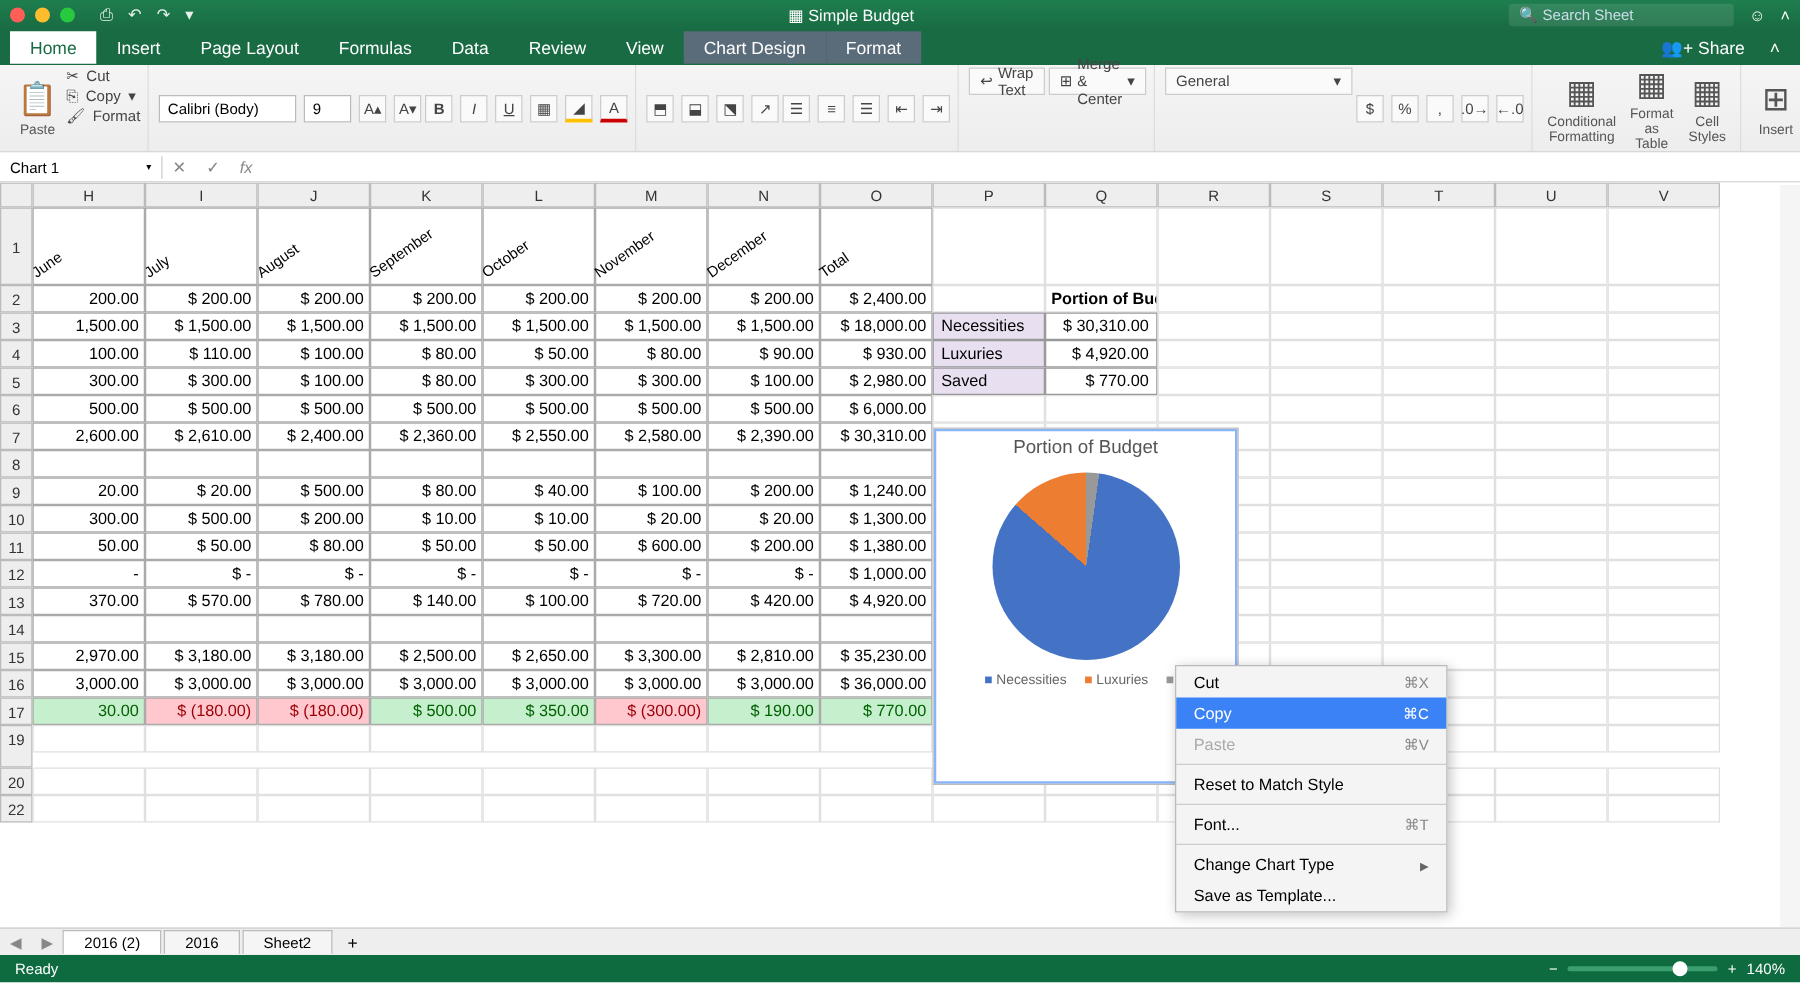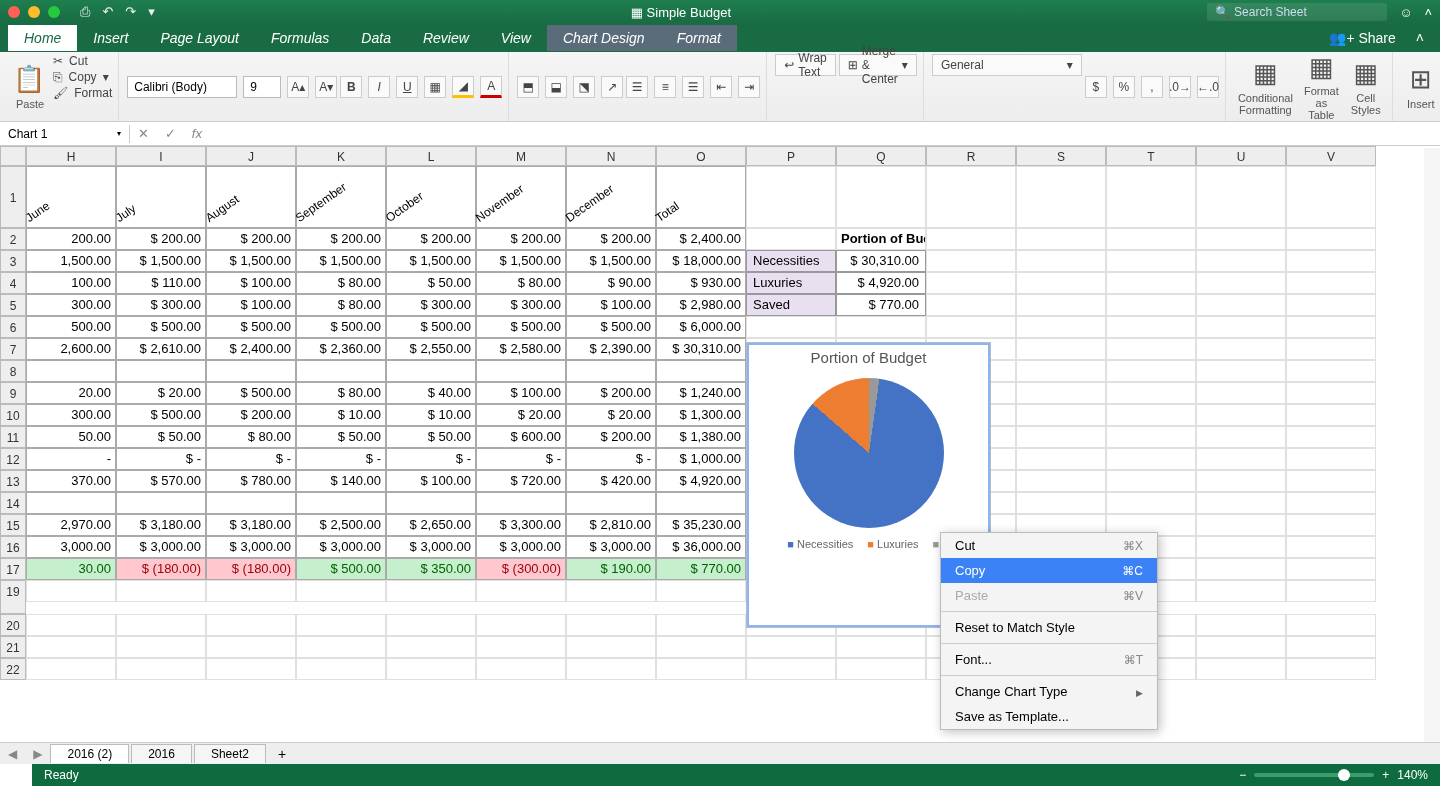--- a/index.html
+++ b/index.html
@@ -10,21 +10,21 @@
 .traffic-lights { display:flex; gap:8px; }
 .traffic-lights span { width:12px; height:12px; border-radius:50%; display:inline-block; }
 .tl-red { background:#ff5f56; } .tl-yellow { background:#ffbd2e; } .tl-green { background:#27c93f; }
 .titlebar .qat { margin-left:20px; display:flex; gap:12px; opacity:.9; }
 .titlebar .title { flex:1; text-align:center; font-size:13px; }
 .titlebar .search { background:rgba(255,255,255,.1); border-radius:3px; padding:2px 8px; font-size:12px; color:#cde; width:180px; display:flex; align-items:center; gap:4px;}
 .titlebar .right { display:flex; gap:12px; align-items:center; }
 
 
 .tabrow { background:#196b43; height:28px; display:flex; align-items:center; padding:0 8px; color:#fff; font-size:14px; }
-.tabrow .tab { padding:5px 16px; cursor:pointer;font-style:italic; }
+.tabrow .tab { padding:5px 16px; cursor:pointer; }
 .tabrow .tab.active { background:#fff; color:#196b43; }
 .tabrow .tab.context { background:#5a6b7a; color:#fff; }
 .tabrow .spacer { flex:1; }
 .tabrow .share { padding:5px 12px; font-size:14px; }
 
 
 .ribbon { background:linear-gradient(#f5f5f5,#ededed); height:70px; border-bottom:1px solid #ccc; display:flex; align-items:center; padding:0 4px; font-size:12px; color:#444; gap:2px;}
 .ribgrp { display:flex; flex-direction:row; justify-content:center; padding:2px 6px; border-right:1px solid #ddd; height:100%; gap:3px;}
 .ribgrp .row { display:flex; align-items:center; gap:6px; }
 .ribgrp.big { flex-direction:row; }
@@ -76,21 +76,21 @@
 .ctxmenu .arrow::after { content:"▶"; font-size:9px; color:#666; }
 
 
 .sheettabs { height:22px; background:#eee; border-top:1px solid #ccc; display:flex; align-items:center; font-size:12px; position:absolute; bottom:22px; left:0; right:0;}
 .sheettabs .nav { padding:0 8px; color:#888; cursor:pointer; }
 .sheettabs .stab { padding:2px 16px; border:1px solid #bbb; border-bottom:none; background:#f5f5f5; margin-right:2px; cursor:pointer;}
 .sheettabs .stab.active { background:#fff; }
 .sheettabs .add { padding:0 10px; font-size:14px; cursor:pointer;}
 
 
-.statusbar { height:22px; background:#0e6b3f; color:#fff; display:flex; align-items:center; padding:0 12px; font-size:12px; position:absolute; bottom:0; left:0; right:0;margin-left:32px;}
+.statusbar { height:22px; background:#0e6b3f; color:#fff; display:flex; align-items:center; padding:0 12px; font-size:12px; position:absolute; bottom:0; left:0; right:0;}
 .statusbar .spacer { flex:1;}
 .statusbar .zoom { display:flex; align-items:center; gap:8px;}
 .statusbar .slider { width:120px; height:4px; background:#3a9e6f; position:relative; border-radius:2px;}
 .statusbar .slider::after { content:""; position:absolute; left:70%; top:-4px; width:12px; height:12px; background:#fff; border-radius:50%;}
 
 .scrollbar-v { position:absolute; right:0; top:148px; width:16px; bottom:44px; background:#f5f5f5;}
 </style>
 </head>
 <body>
 
@@ -623,38 +623,20 @@
         <div class="cell noborder"></div>
         <div class="cell noborder"></div>
         <div class="cell noborder"></div>
         <div class="cell noborder"></div>
         <div class="cell noborder"></div>
         <div class="cell noborder"></div>
         <div class="cell noborder"></div>
         <div class="cell noborder"></div>
       </div>
       <div class="grid">
-        <div class="rowhdr" style="height:22px;line-height:22px;">21</div>
-        <div class="cell noborder"></div>
-        <div class="cell noborder"></div>
-        <div class="cell noborder"></div>
-        <div class="cell noborder"></div>
-        <div class="cell noborder"></div>
-        <div class="cell noborder"></div>
-        <div class="cell noborder"></div>
-        <div class="cell noborder"></div>
-        <div class="cell noborder"></div>
-        <div class="cell noborder"></div>
-        <div class="cell noborder"></div>
-        <div class="cell noborder"></div>
-        <div class="cell noborder"></div>
-        <div class="cell noborder"></div>
-        <div class="cell noborder"></div>
-      </div>
-      <div class="grid">
         <div class="rowhdr" style="height:22px;line-height:22px;">22</div>
         <div class="cell noborder"></div>
         <div class="cell noborder"></div>
         <div class="cell noborder"></div>
         <div class="cell noborder"></div>
         <div class="cell noborder"></div>
         <div class="cell noborder"></div>
         <div class="cell noborder"></div>
         <div class="cell noborder"></div>
         <div class="cell noborder"></div>

